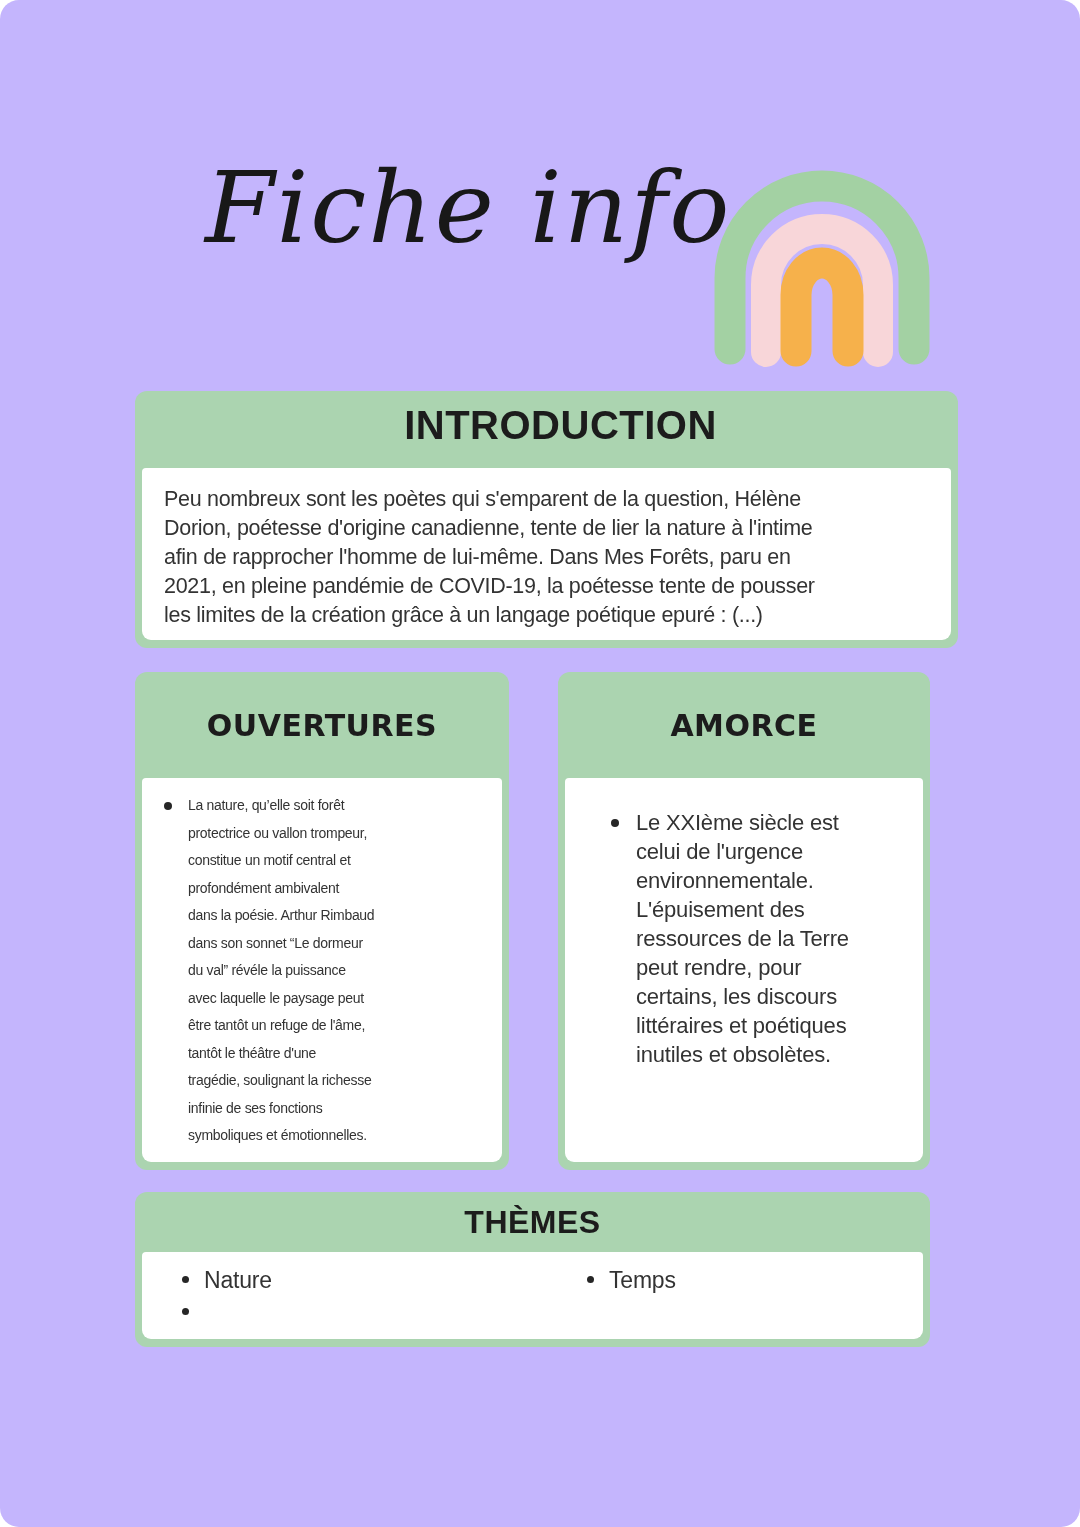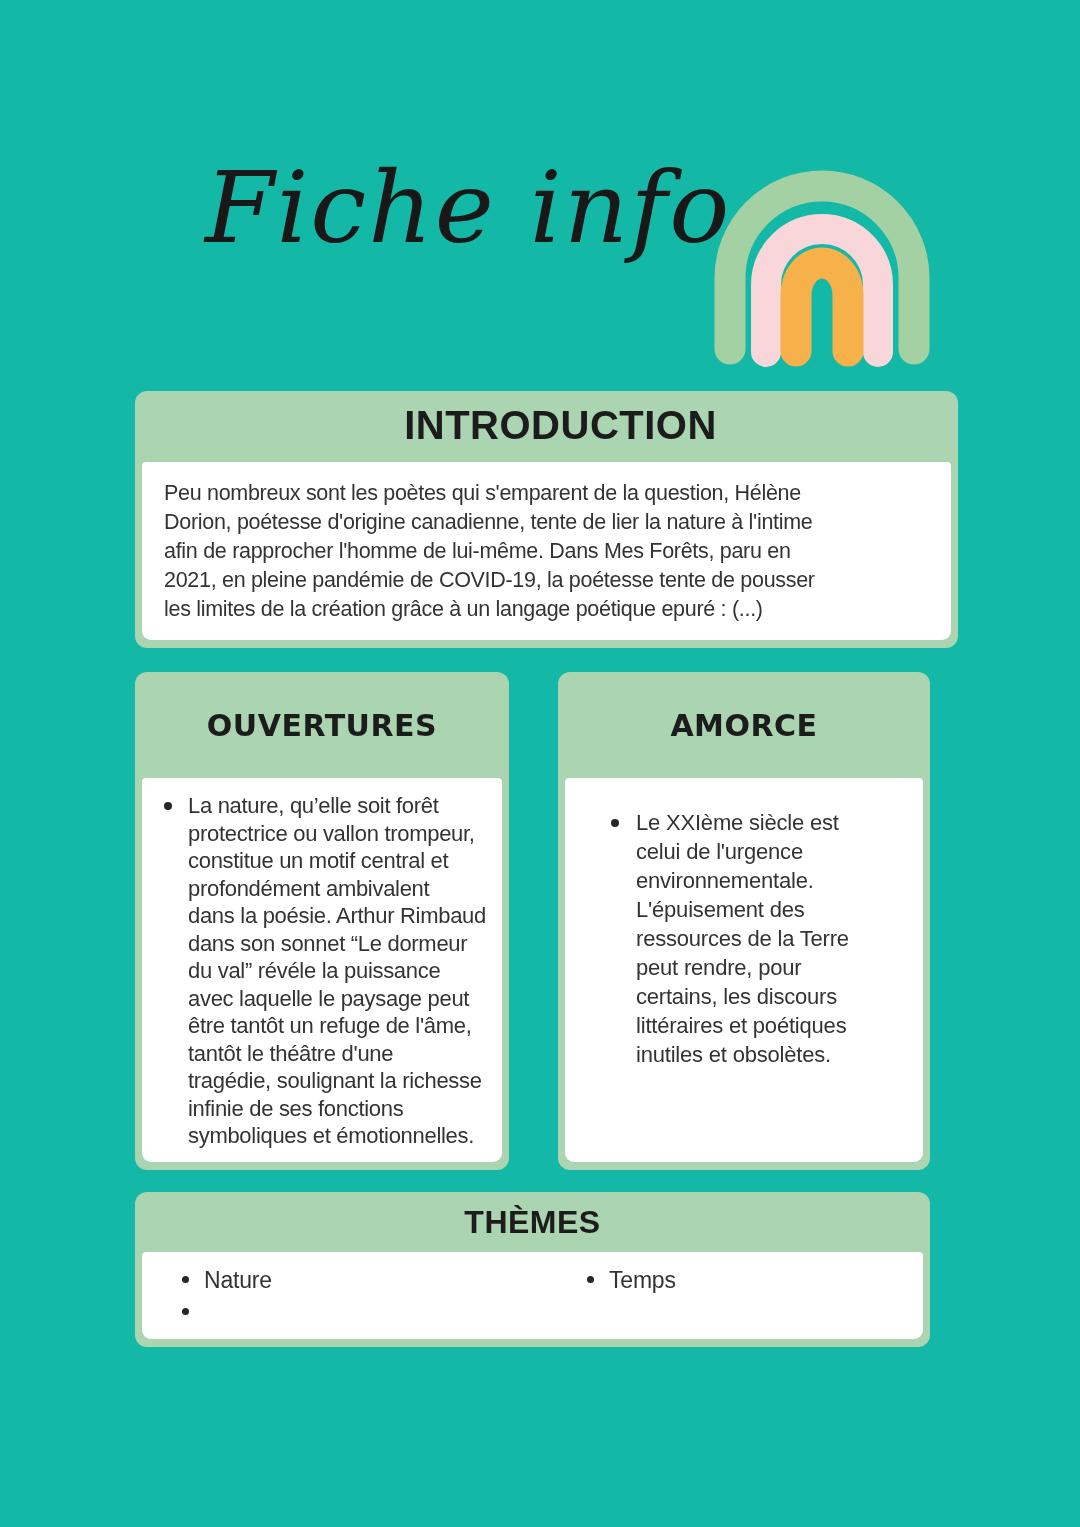--- a/index.html
+++ b/index.html
@@ -1,23 +1,24 @@
 <!DOCTYPE html>
 <html><head>
 <meta charset="utf-8">
 <style>
   html, body { margin: 0; padding: 0; background: #ffffff; }
   .sheet {
     position: relative;
     width: 1080px;
     height: 1527px;
-    background: #14b8a6;
+    background: #c4b5fd;
     overflow: hidden;
     font-family: "Liberation Sans", sans-serif;
     color: #333333;
+    border-radius: 19px;
   }
 
   
   .script-title {
     position: absolute;
     left: 205px;
     top: 148px;
     font-family: "DejaVu Serif", serif;
     font-style: italic;
     font-weight: 400;
@@ -68,21 +69,21 @@
     right: 7px;
     bottom: 8px;
     background: #ffffff;
     border-radius: 4px 4px 9px 9px;
   }
 
   
   .card.intro { left: 135px; top: 391px; width: 795px; height: 257px; padding-left: 28px; }
   .card.intro .card-header { height: 69px; }
   .card.intro .card-title { font-family: "Liberation Sans", sans-serif; font-size: 40px; letter-spacing: 0.5px; }
-  .card.intro .card-body { top: 71px; padding: 17px 12px 0 22px; box-sizing: border-box; }
+  .card.intro .card-body { top: 77px; padding: 17px 12px 0 22px; box-sizing: border-box; }
   .intro-text {
     font-size: 21.5px;
     line-height: 29px;
     letter-spacing: -0.3px;
     color: #333333;
     white-space: pre-line;
   }
 
   
   .card.ouvertures { left: 135px; top: 672px; width: 374px; height: 498px; }
@@ -116,21 +117,21 @@
     width: 8px;
     height: 8px;
     border-radius: 50%;
     background: #262626;
   }
   .card.ouvertures .dot { margin: 10px 16px 0 8px; }
   .card.amorce .dot { margin: 11px 17px 0 0; }
   .card.themes .dot { width: 7px; height: 7px; margin: 12px 15px 0 0; }
 
   .li-text { white-space: pre-line; color: #333333; }
-  .card.ouvertures .li-text { font-size: 22px; line-height: 27.5px; letter-spacing: -0.3px; }
+  .card.ouvertures .li-text { font-size: 14px; line-height: 27.5px; letter-spacing: -0.3px; }
   .card.amorce .li-text { font-size: 22px; line-height: 29px; letter-spacing: -0.2px; }
   .card.themes .li-text { font-size: 23px; line-height: 32px; letter-spacing: -0.2px; }
 </style>
 </head>
 <body>
 
 <div class="sheet">
 
   <div class="script-title">Fiche info</div>
 

